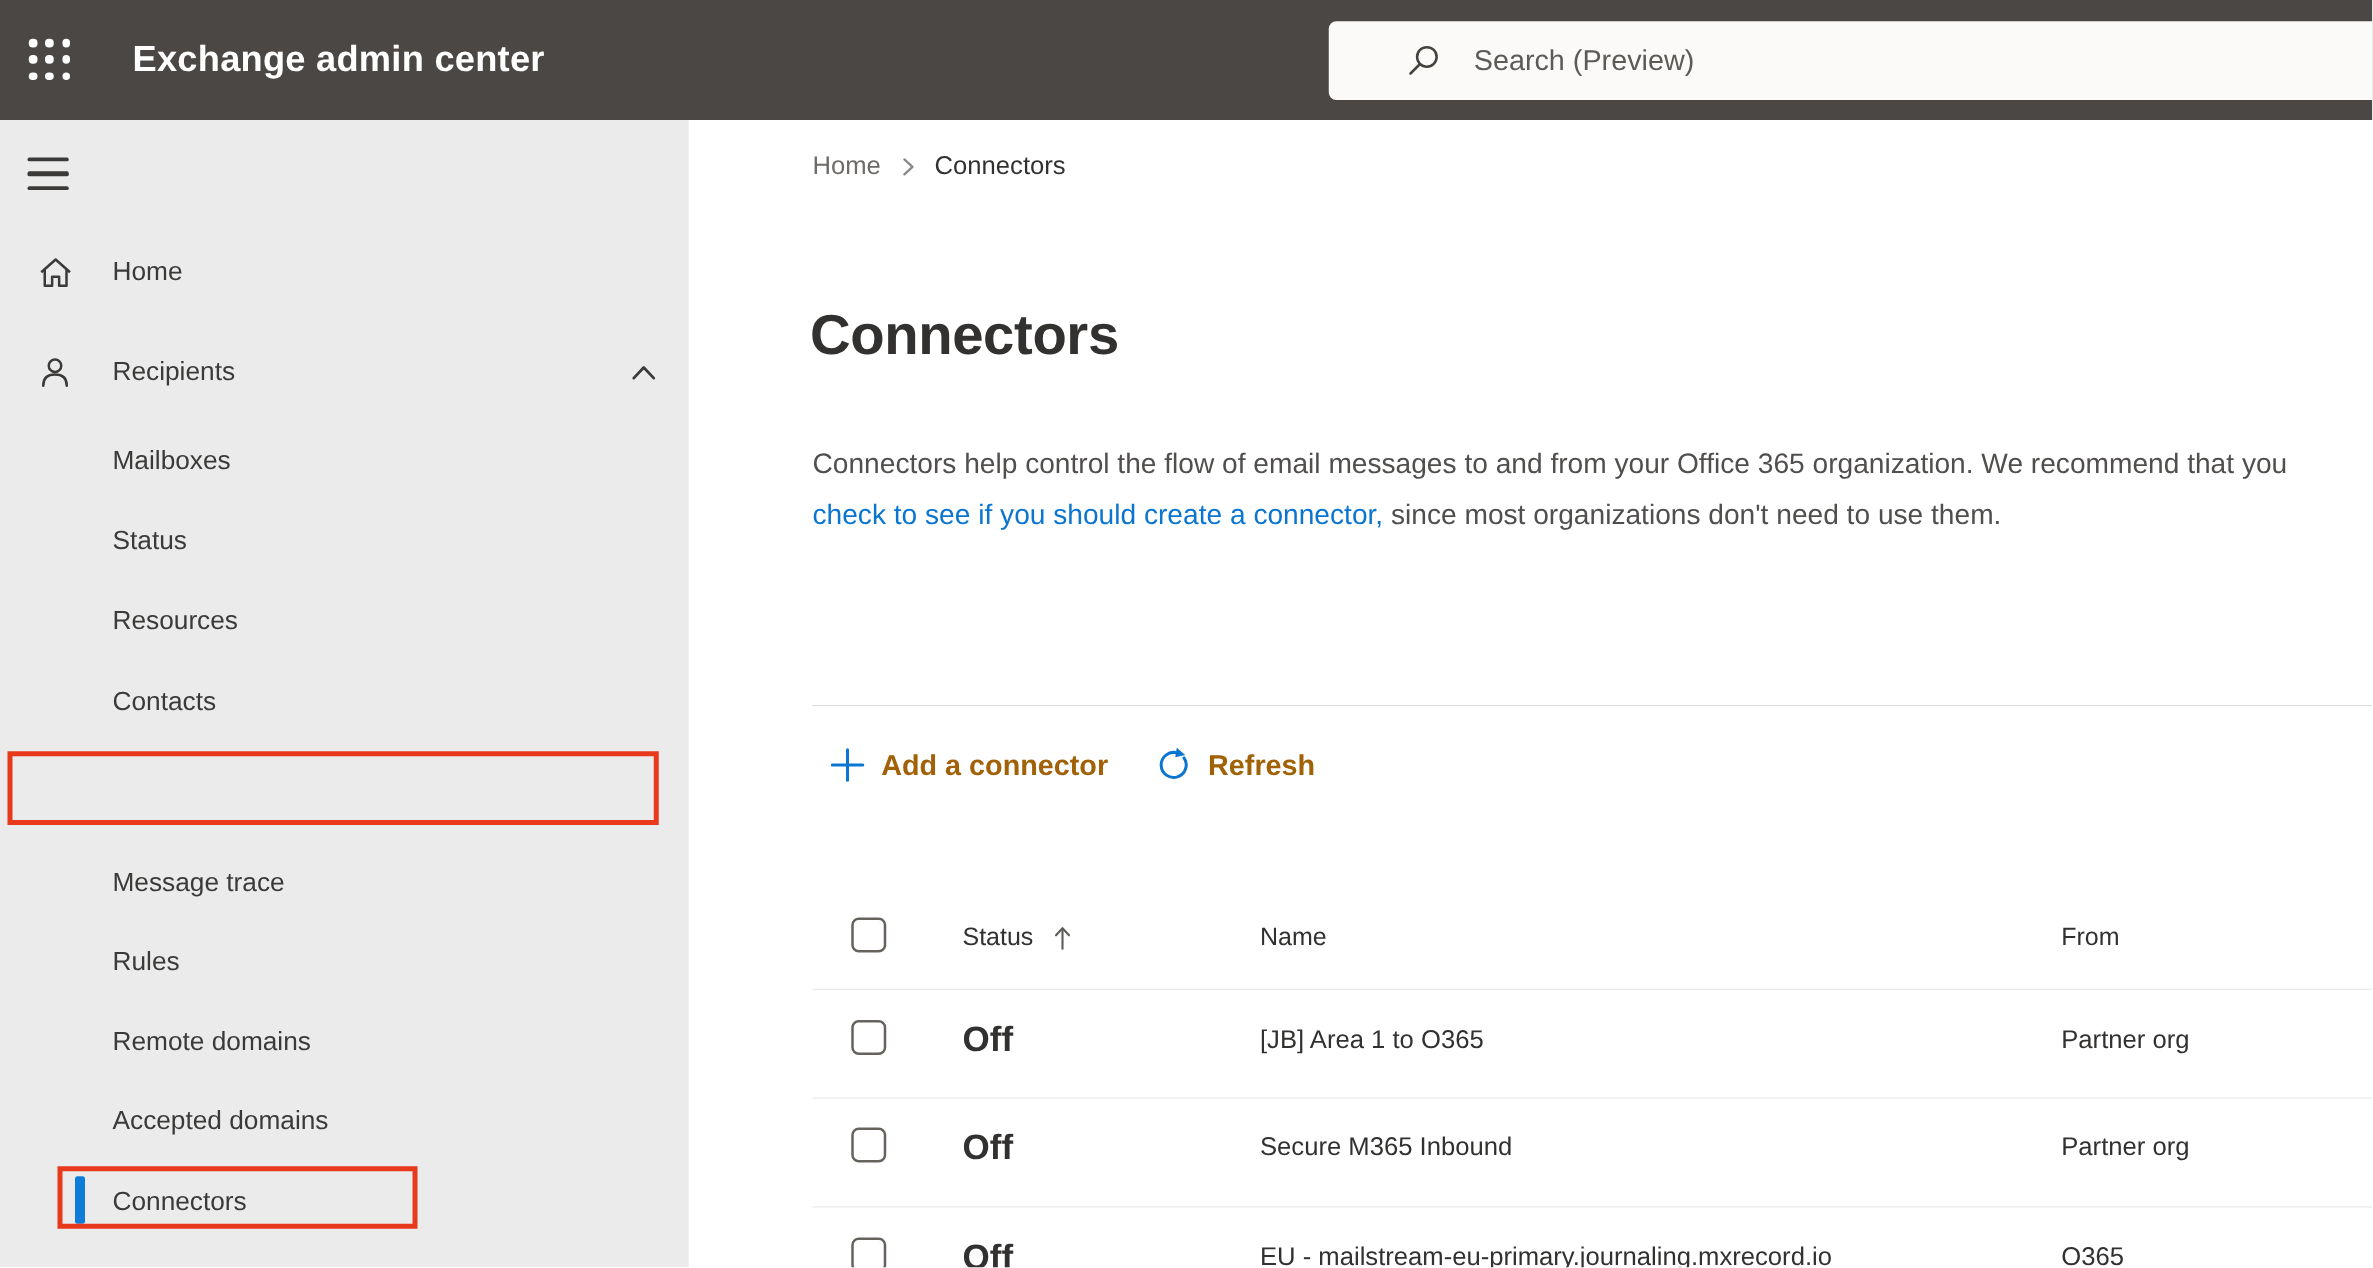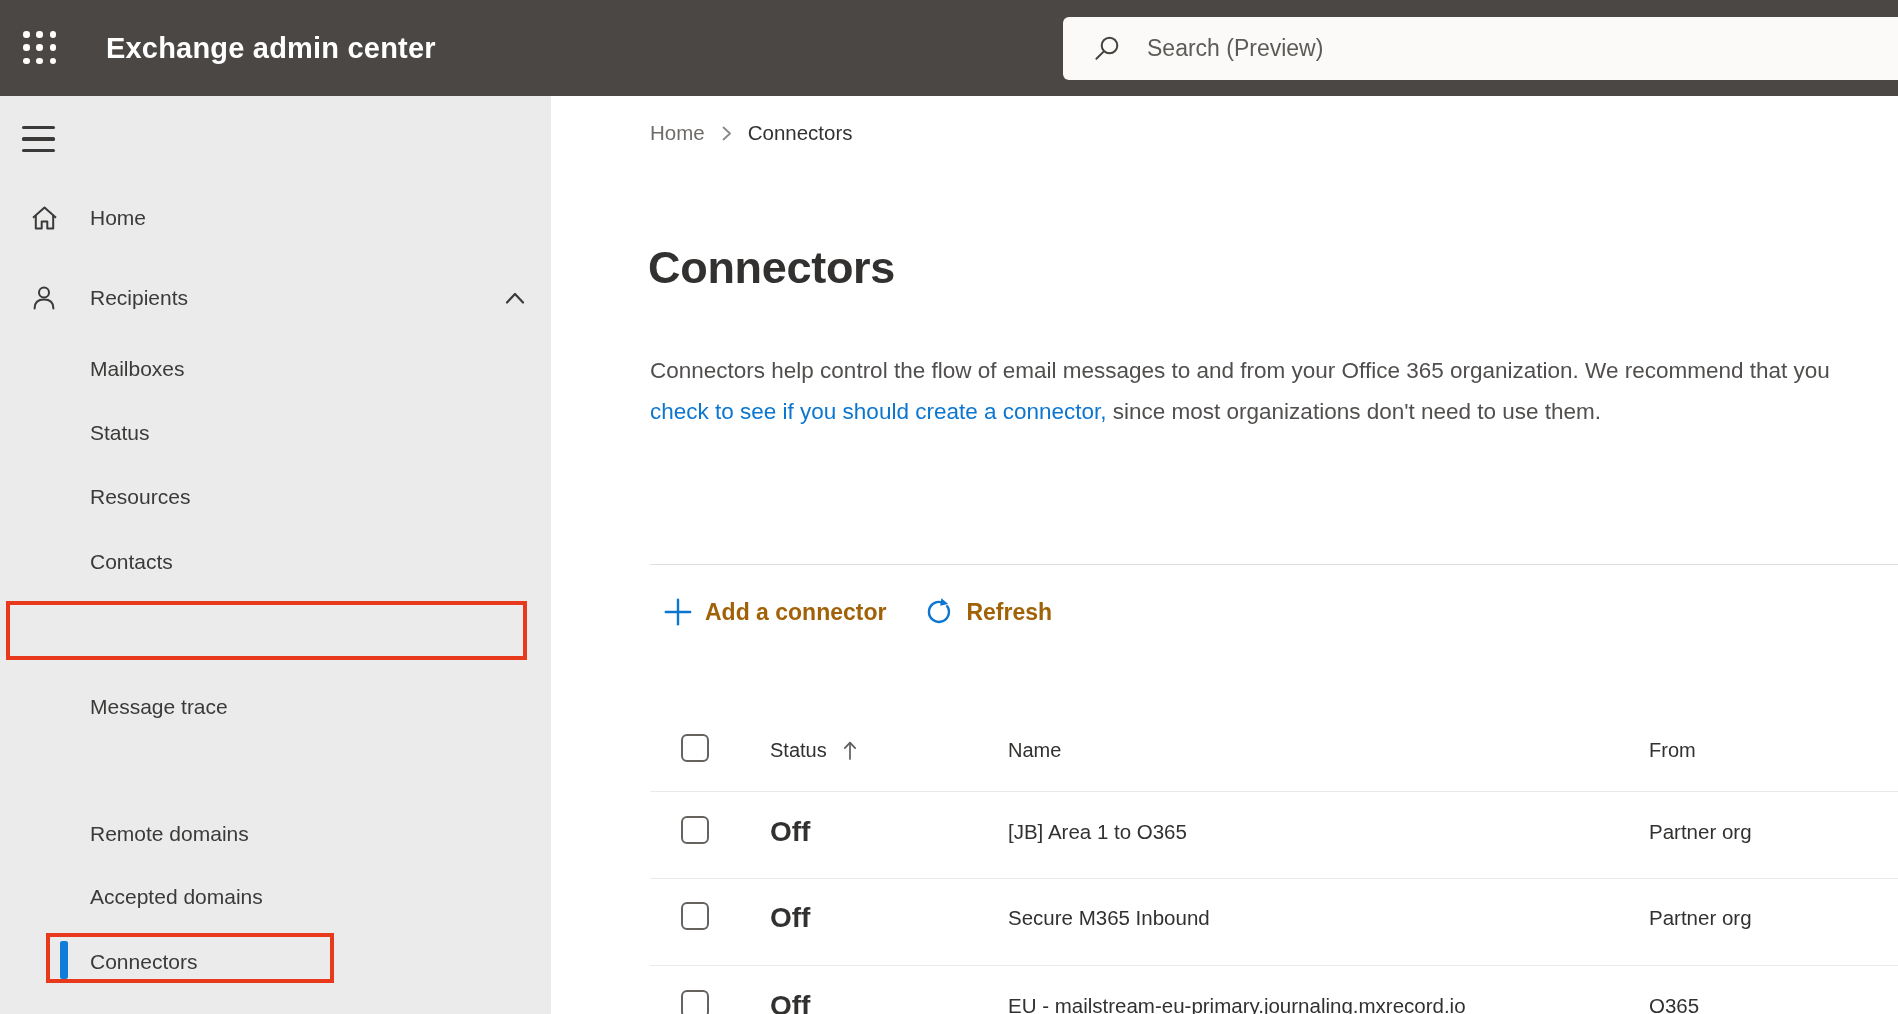--- a/index.html
+++ b/index.html
@@ -16,21 +16,21 @@
     display:grid; grid-template-columns:repeat(3,6.5px); grid-template-rows:repeat(3,6.5px);
     gap:6.8px; cursor:pointer;
   }
   .waffle span { background:#fff; border-radius:50%; }
   .topbar-title {
     position:absolute; left:106px; top:0; height:96px; display:flex; align-items:center;
     color:#fff; font-size:29px; font-weight:600; letter-spacing:.2px; white-space:nowrap;
   }
   .searchbox {
     position:absolute; left:1063px; right:0; top:17px; height:63px;
-    background:#fbfaf9; border-radius:6px 0 0 6px; display:flex; align-items:center;
+    background:#fbfaf9; border-radius:6px 0 0 6px; display:flex; align-items:center;padding-left:32px;
   }
   .search-icon { margin-left:30px; display:flex; flex:0 0 auto; }
   .search-input {
     flex:1; height:100%; border:none; outline:none; background:transparent;
     font-family:inherit; font-size:23px; color:#3b3a39; margin-left:24px;
   }
   .search-input::placeholder { color:#5d5b58; opacity:1; }
 
   
   .sidebar { position:absolute; left:0; top:96px; width:551px; height:918px; background:#ebebeb; z-index:10; }
@@ -182,20 +182,23 @@
     <div class="nav-item nav-sub" style="top:377px">
       <span>Resources</span>
     </div>
     <div class="nav-item nav-sub" style="top:442px">
       <span>Contacts</span>
     </div>
 
 
     <div class="nav-item nav-sub" style="top:587px">
       <span>Message trace</span>
+    </div>
+    <div class="nav-item nav-sub" style="top:650px">
+      <span>Rules</span>
     </div>
     <div class="nav-item nav-sub" style="top:714px">
       <span>Remote domains</span>
     </div>
     <div class="nav-item nav-sub" style="top:777px">
       <span>Accepted domains</span>
     </div>
     <div class="nav-item nav-sub" style="top:842px">
       <span>Connectors</span>
     </div>

